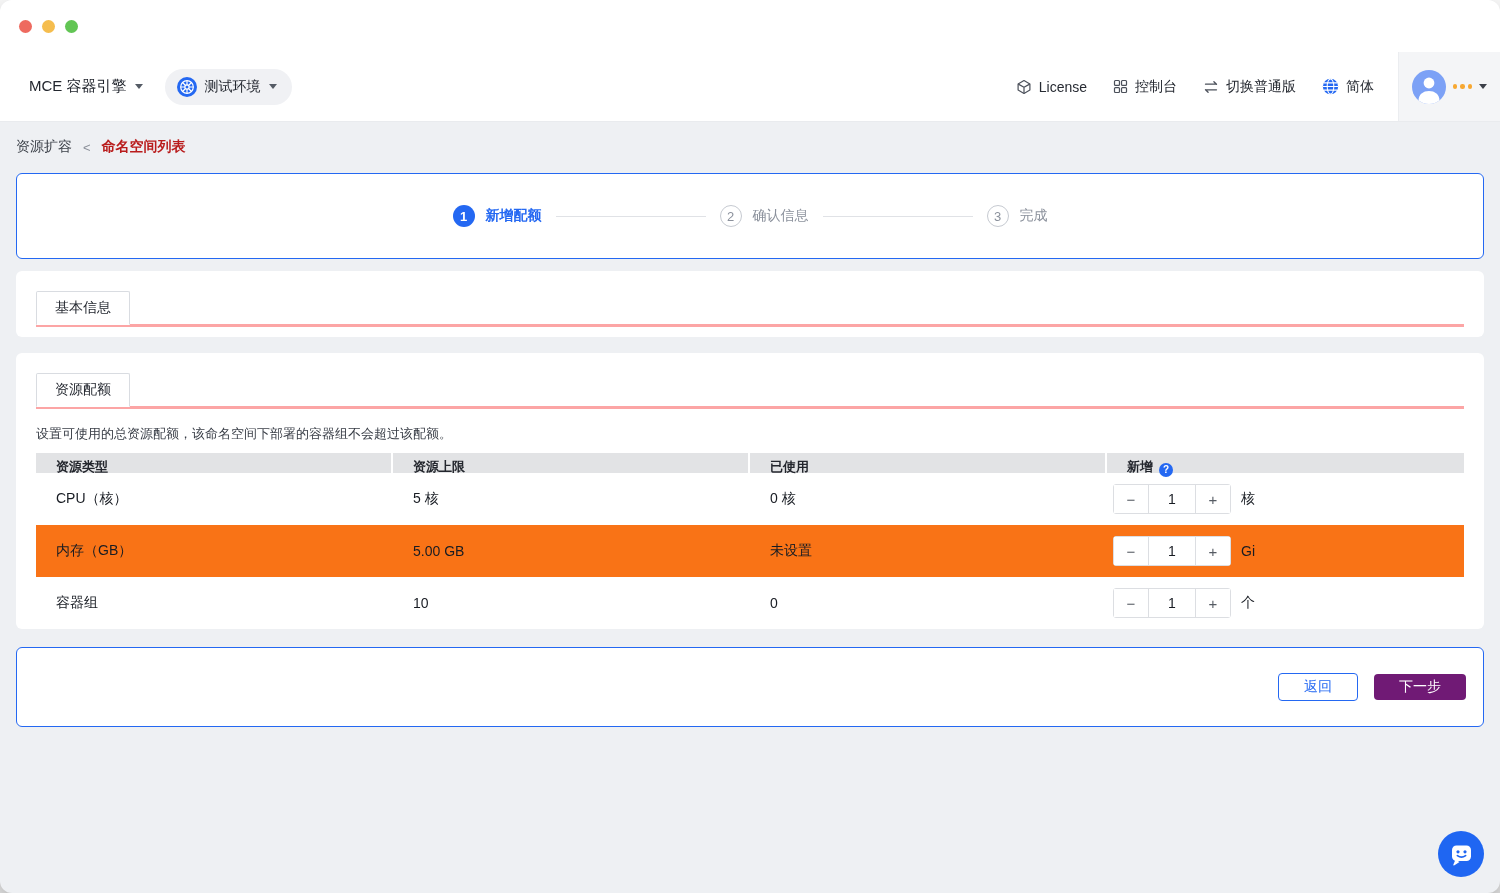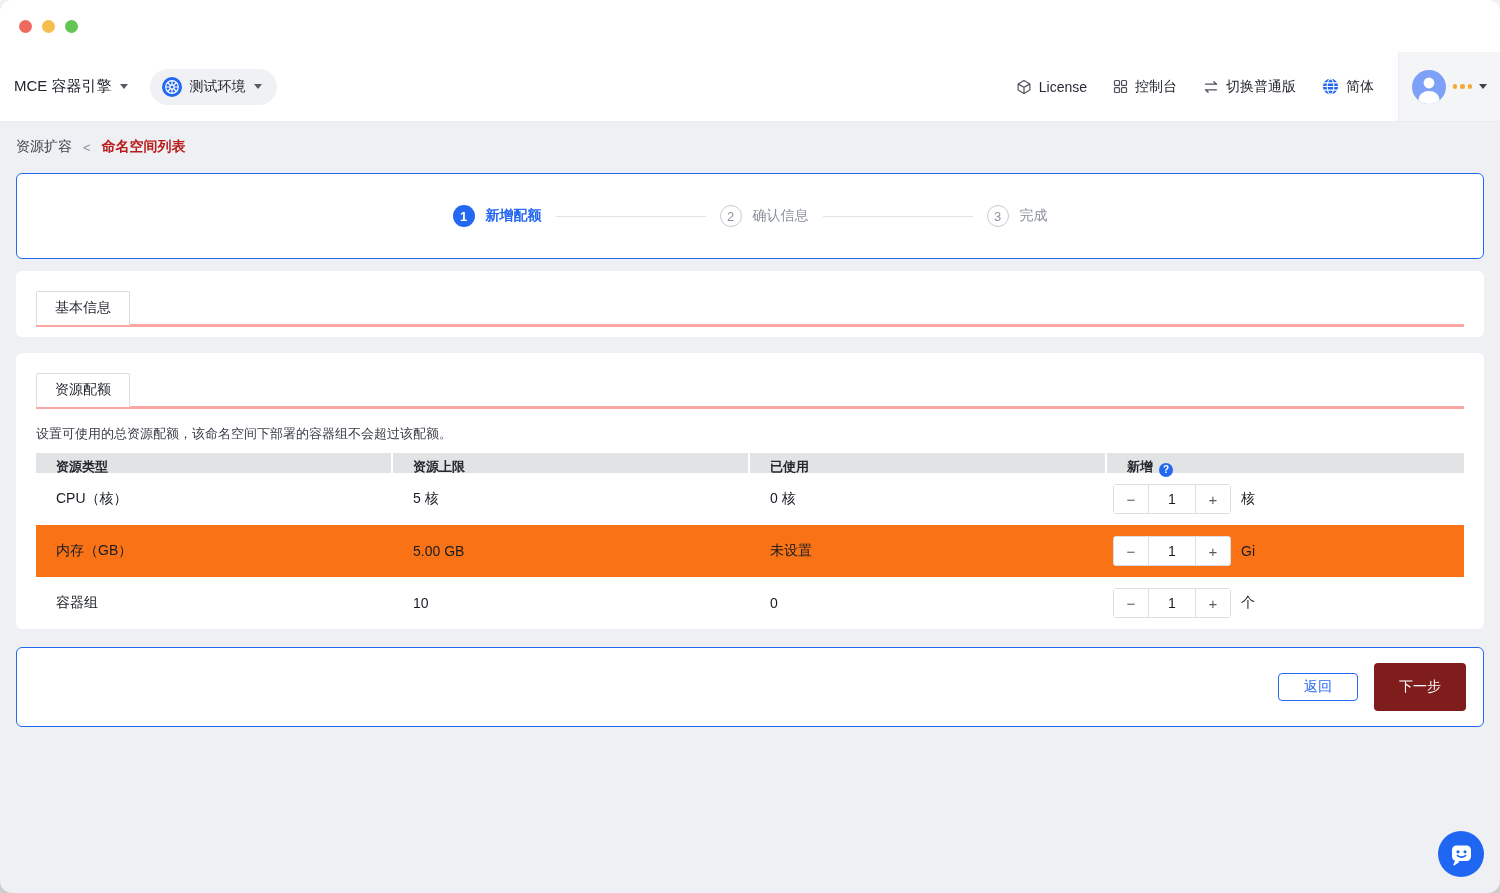--- a/index.html
+++ b/index.html
@@ -16,21 +16,21 @@
   }
 
   
   .titlebar { height:52px; background:#fff; display:flex; align-items:center; padding-left:19px; gap:10px; }
   .light { width:13px; height:13px; border-radius:50%; cursor:pointer; }
   .light.red { background:#ee6a5f; }
   .light.yellow { background:#f5bd4e; }
   .light.green { background:#62c554; }
 
   
-  .appheader { height:70px; background:#fff; border-bottom:1px solid #e9ebee; display:flex; align-items:center; padding-left:14px; }
+  .appheader { height:70px; background:#fff; border-bottom:1px solid #e9ebee; display:flex; align-items:center; padding-left:29px; }
   .brand { font-size:15px; color:#22262e; display:flex; align-items:center; gap:8px; cursor:pointer; white-space:nowrap; }
   .caret { width:0; height:0; border-left:4px solid transparent; border-right:4px solid transparent; border-top:5px solid #555b65; display:inline-block; }
   .env-pill { margin-left:22px; height:36px; border-radius:18px; background:#f0f1f4; display:flex; align-items:center; gap:8px; padding:0 15px 0 12px; font-size:14px; color:#22262e; cursor:pointer; white-space:nowrap; }
   .hnav { margin-left:auto; display:flex; align-items:center; gap:26px; padding-right:24px; font-size:14px; color:#272b33; }
   .hnav-item { display:flex; align-items:center; gap:7px; cursor:pointer; white-space:nowrap; }
   .hicon { display:flex; align-items:center; }
   .account { width:102px; height:69px; background:#f4f5f7; border-left:1px solid #ebedf0; display:flex; align-items:center; justify-content:center; gap:7px; cursor:pointer; }
   .dots { display:flex; gap:3px; }
   .dots i { width:4.5px; height:4.5px; border-radius:50%; background:#f7a832; }
 
@@ -79,21 +79,21 @@
 
   .num-stepper { display:inline-flex; border:1px solid #dcdee2; border-radius:3px; background:#fff; height:30px; }
   .ns-btn { width:34px; display:flex; align-items:center; justify-content:center; color:#565b63; font-size:15px; background:#fff; border:none; cursor:pointer; padding:0; font-family:inherit; }
   .ns-input { width:48px; border:none; border-left:1px solid #dcdee2; border-right:1px solid #dcdee2; text-align:center; font-size:14px; color:#181c23; outline:none; font-family:inherit; border-radius:0; }
   .unit { color:#181c23; }
 
   
   .footer-panel { border:1px solid #2468f2; height:80px; display:flex; align-items:center; justify-content:flex-end; gap:16px; padding-right:17px; margin-bottom:0;padding-left:23px; }
   .btn { font-size:14px; border-radius:4px; cursor:pointer; font-family:inherit; }
   .btn-back { width:80px; height:28px; background:#fff; border:1px solid #2468f2; color:#2468f2; }
-  .btn-next { width:92px; height:48px; background:#7f1d1d; border:none; color:#fff; }
+  .btn-next { width:92px; height:26px; background:#701a75; border:none; color:#fff; }
 
   .fab { position:absolute; right:16px; bottom:16px; width:46px; height:46px; cursor:pointer; }
 </style>
 </head>
 <body>
 
 <div class="window">
 
   <div class="titlebar">
     <span class="light red"></span>

